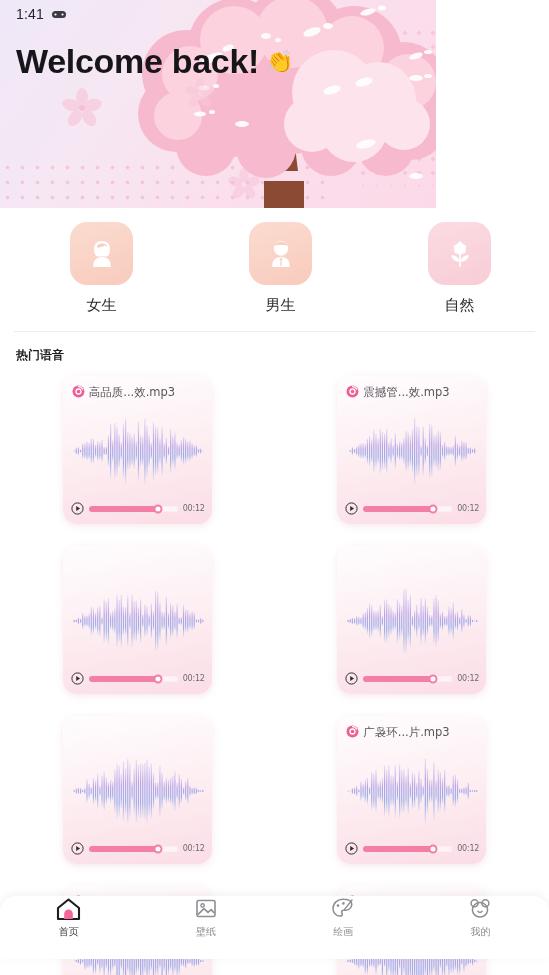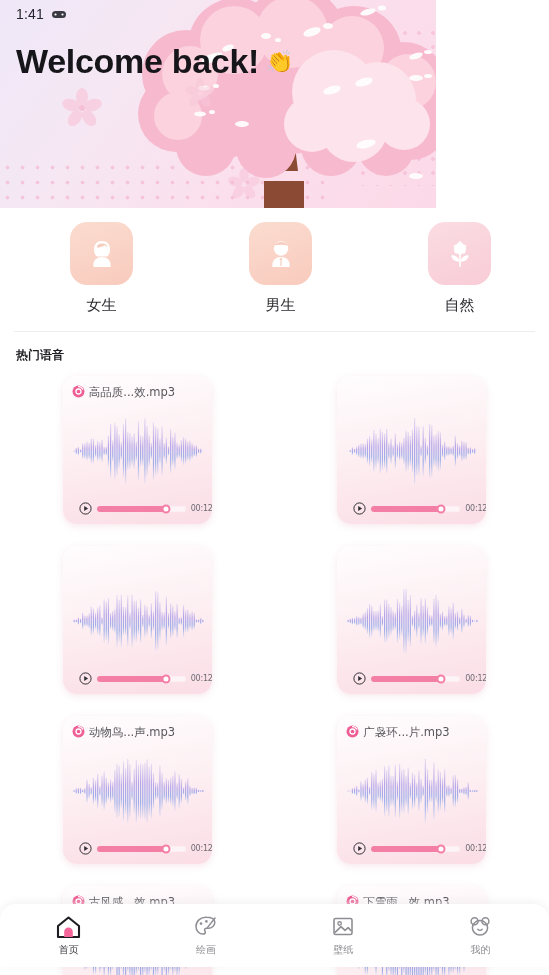--- a/index.html
+++ b/index.html
@@ -130,21 +130,21 @@
     font-family: "DejaVu Sans", sans-serif;
   }
   .disc { flex: none; }
 
   .wave {
     position: absolute; left: 8px; top: 42px;
     width: 133px; height: 66px;
   }
 
   .card-foot {
-    position: absolute; left: 8px; bottom: 9px;
+    position: absolute; left: 0; bottom: 9px;
     width: 149px;
     display: flex; align-items: center; gap: 5px;
     padding: 0 7px 0 8px;
   }
   .play-btn { flex: none; cursor: pointer; }
   .track {
     position: relative; flex: 1; height: 6px;
     border-radius: 3px; background: #fdf4f7;
     box-shadow: inset 0 0 0 1px #fceef2;
   }
@@ -160,26 +160,26 @@
     cursor: pointer;
   }
   .dur {
     flex: none; font-size: 8px; color: #6c6c72;
     font-family: "DejaVu Sans", sans-serif;
     letter-spacing: -.2px;
   }
 
   
   .nav {
-    position: absolute; left: 0; bottom: 8px;
+    position: absolute; left: 0; bottom: 16px;
     width: 549px; height: 63px;
     background: #fff;
     border-top-left-radius: 16px; border-top-right-radius: 16px;
     box-shadow: 0 -2px 10px rgba(0,0,0,.055);
-    display: flex; align-items: center;
+    display: flex; align-items: flex-start;
     z-index: 20;
   }
   .nav-item {
     flex: 1; display: flex; flex-direction: column;
     align-items: center; gap: 3px; cursor: pointer;
   }
   .nav-label {
     font-size: 10px; color: #8b8b90;
     font-family: "DejaVu Sans", sans-serif;
   }
@@ -469,20 +469,28 @@
             <div class="track">
               <div class="track-fill" style="width:78%"></div>
               <div class="track-knob" style="left:78%"></div>
             </div>
             <span class="dur">00:12</span>
           </div>
         </div>
       </div>
       <div class="card-slot">
         <div class="card">
+          <div class="card-head">
+            <svg class="disc" width="13" height="13" viewBox="0 0 13 13">
+              <circle cx="6.5" cy="6.5" r="6" fill="#ee5f96"></circle>
+              <circle cx="6.5" cy="6.5" r="2.5" fill="none" stroke="#fff" stroke-width="1.3"></circle>
+              <path d="M6.5 1.6 a4.9 4.9 0 0 1 4.3 2.6" stroke="#fff" stroke-width="1.2" fill="none" stroke-linecap="round"></path>
+            </svg>
+            <span class="card-title">震撼管...效.mp3</span>
+          </div>
           <svg class="wave" width="133" height="66" viewBox="0 0 133 66">
             <defs>
               <linearGradient id="wg2" x1="0" y1="0" x2="0" y2="1">
                 <stop offset="0%" stop-color="#b0a0e8" stop-opacity=".25"></stop>
                 <stop offset="35%" stop-color="#b0a0e8" stop-opacity=".95"></stop>
                 <stop offset="72%" stop-color="#8fa4e8" stop-opacity=".85"></stop>
                 <stop offset="100%" stop-color="#8fa4e8" stop-opacity=".1"></stop>
               </linearGradient>
             </defs>
             <rect x="0.39" y="33.00" width="1.18" height="0.00" rx="0.59" fill="url(#wg2)"></rect>
@@ -730,28 +738,20 @@
             <div class="track">
               <div class="track-fill" style="width:78%"></div>
               <div class="track-knob" style="left:78%"></div>
             </div>
             <span class="dur">00:12</span>
           </div>
         </div>
       </div>
       <div class="card-slot">
         <div class="card">
-          <div class="card-head">
-            <svg class="disc" width="13" height="13" viewBox="0 0 13 13">
-              <circle cx="6.5" cy="6.5" r="6" fill="#ee5f96"></circle>
-              <circle cx="6.5" cy="6.5" r="2.5" fill="none" stroke="#fff" stroke-width="1.3"></circle>
-              <path d="M6.5 1.6 a4.9 4.9 0 0 1 4.3 2.6" stroke="#fff" stroke-width="1.2" fill="none" stroke-linecap="round"></path>
-            </svg>
-            <span class="card-title">动物鸟...声.mp3</span>
-          </div>
           <svg class="wave" width="133" height="66" viewBox="0 0 133 66">
             <defs>
               <linearGradient id="wg5" x1="0" y1="0" x2="0" y2="1">
                 <stop offset="0%" stop-color="#b0a0e8" stop-opacity=".25"></stop>
                 <stop offset="35%" stop-color="#b0a0e8" stop-opacity=".95"></stop>
                 <stop offset="72%" stop-color="#8fa4e8" stop-opacity=".85"></stop>
                 <stop offset="100%" stop-color="#8fa4e8" stop-opacity=".1"></stop>
               </linearGradient>
             </defs>
             <rect x="0.39" y="33.00" width="1.18" height="0.00" rx="0.59" fill="url(#wg5)"></rect>
@@ -1102,35 +1102,35 @@
     <div class="nav-item active">
       <svg width="27" height="26" viewBox="0 0 27 26">
         <path d="M13.5 3.5 L24 12 v11 H3 V12 Z" fill="none" stroke="#1e1e22" stroke-width="2.1" stroke-linejoin="round"></path>
         <path d="M13.5 13.5c-2.4 0-4.3 1.9-4.3 4.3V23h8.6v-5.2c0-2.4-1.9-4.3-4.3-4.3z" fill="#f4669a"></path>
       </svg>
       <div class="nav-label">首页</div>
     </div>
 
     <div class="nav-item">
       <svg width="26" height="26" viewBox="0 0 26 26">
+        <rect x="4" y="4.5" width="18" height="16" rx="1.6" fill="none" stroke="#8e8e94" stroke-width="1.6"></rect>
+        <circle cx="9.6" cy="9.5" r="1.7" fill="none" stroke="#8e8e94" stroke-width="1.4"></circle>
+        <path d="M4.8 18.6 L11 12.6 l4 3.8 3.2-2.8 3 3.4" fill="none" stroke="#8e8e94" stroke-width="1.6" stroke-linejoin="round"></path>
+      </svg>
+      <div class="nav-label">壁纸</div>
+    </div>
+
+    <div class="nav-item">
+      <svg width="26" height="26" viewBox="0 0 26 26">
         <path d="M13 3.2C7.4 3.2 3 7.3 3 12.5c0 4.6 3.4 7.6 7 7.6 1.6 0 2.3-.8 2.3-1.8 0-.9-.7-1.4-.7-2.3 0-1 .8-1.8 1.9-1.8h2c3.4 0 6.3-2.7 6.3-6 0-2.8-3.2-4.99-8.8-4.99z" fill="none" stroke="#8e8e94" stroke-width="1.5"></path>
         <circle cx="8" cy="9.6" r="1.3" fill="#8e8e94"></circle>
         <circle cx="13.4" cy="7.4" r="1.3" fill="#8e8e94"></circle>
         <path d="M22 4 L14.6 13.4" stroke="#8e8e94" stroke-width="1.5" stroke-linecap="round"></path>
       </svg>
       <div class="nav-label">绘画</div>
-    </div>
-
-    <div class="nav-item">
-      <svg width="26" height="26" viewBox="0 0 26 26">
-        <rect x="4" y="4.5" width="18" height="16" rx="1.6" fill="none" stroke="#8e8e94" stroke-width="1.6"></rect>
-        <circle cx="9.6" cy="9.5" r="1.7" fill="none" stroke="#8e8e94" stroke-width="1.4"></circle>
-        <path d="M4.8 18.6 L11 12.6 l4 3.8 3.2-2.8 3 3.4" fill="none" stroke="#8e8e94" stroke-width="1.6" stroke-linejoin="round"></path>
-      </svg>
-      <div class="nav-label">壁纸</div>
     </div>
 
     <div class="nav-item">
       <svg width="26" height="26" viewBox="0 0 26 26">
         <circle cx="7.6" cy="7.2" r="3.5" fill="none" stroke="#8e8e94" stroke-width="1.5"></circle>
         <circle cx="18.4" cy="7.2" r="3.5" fill="none" stroke="#8e8e94" stroke-width="1.5"></circle>
         <ellipse cx="13" cy="13.8" rx="7.6" ry="7.2" fill="none" stroke="#8e8e94" stroke-width="1.5"></ellipse>
         <path d="M10.8 15.2 q2.2 2.4 4.4 0" fill="none" stroke="#8e8e94" stroke-width="1.4" stroke-linecap="round"></path>
       </svg>
       <div class="nav-label">我的</div>

